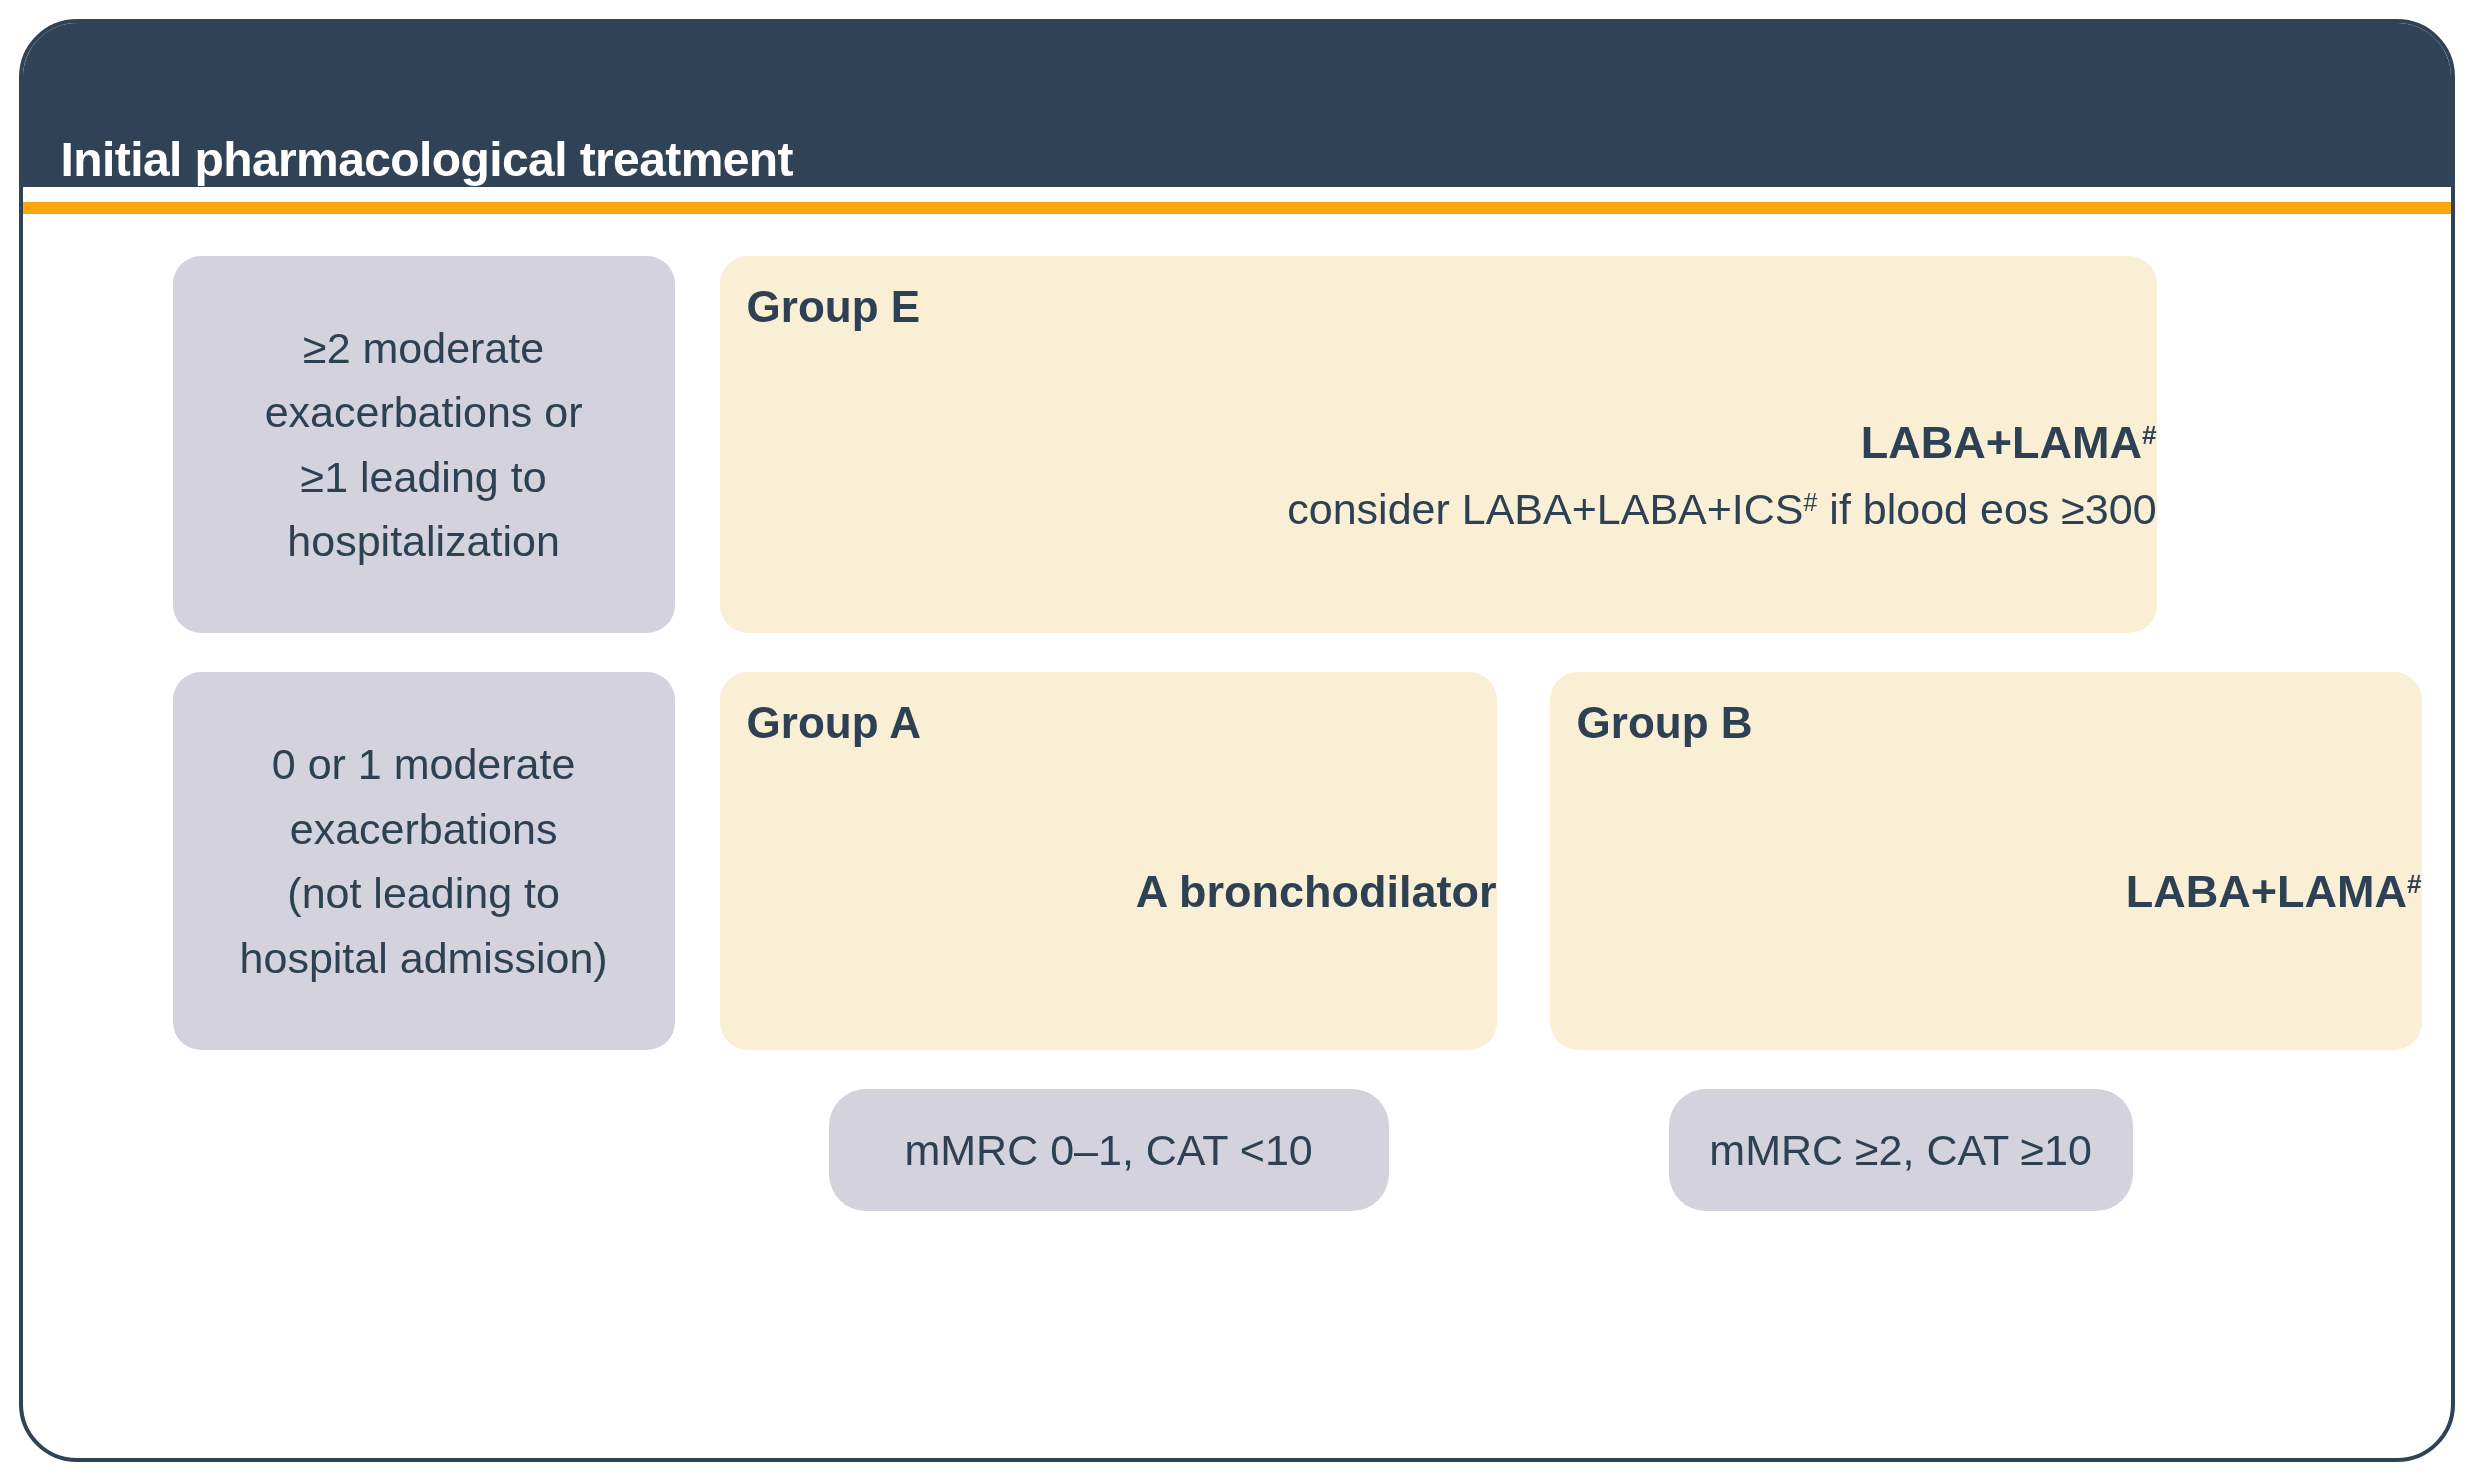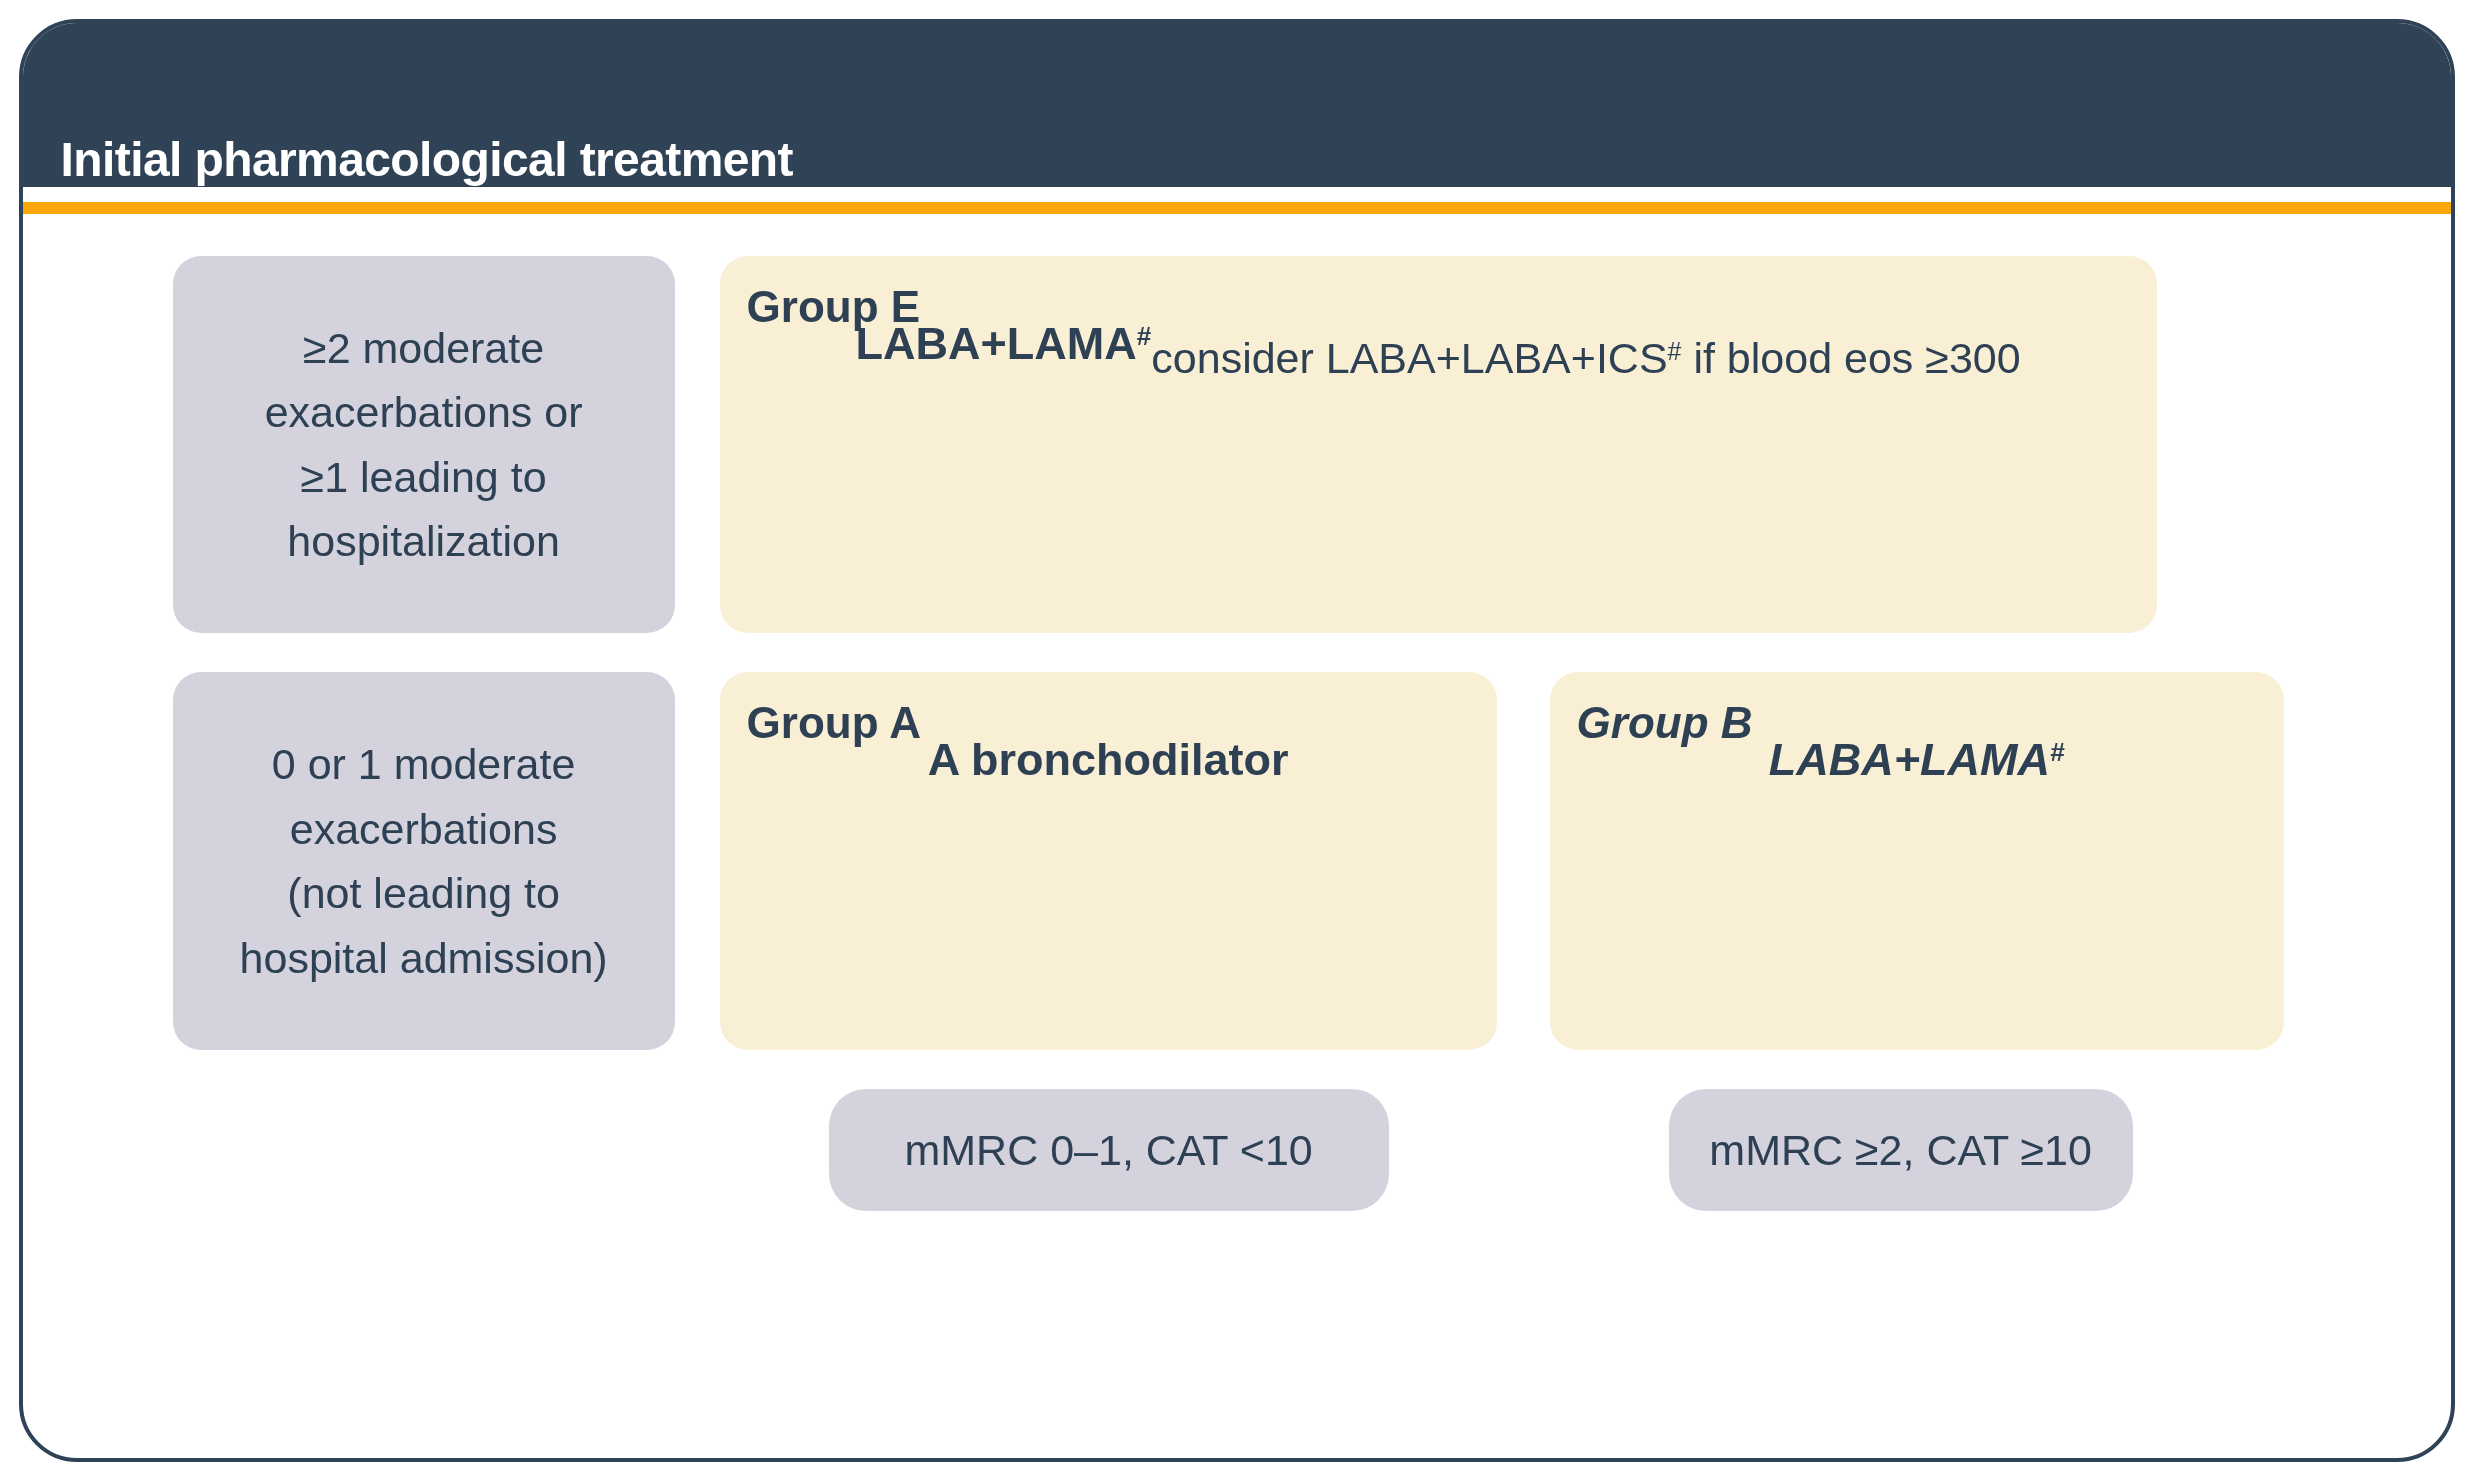--- a/index.html
+++ b/index.html
@@ -66,36 +66,36 @@
   }
 
   .group-box {
     position: relative;
     background: var(--group-bg);
     border-radius: 28px;
     flex-shrink: 0;
   }
   .group-e { width: 1437px; margin-left: 45px; }
   .group-a { width: 777px; margin-left: 45px; }
-  .group-b { width: 734px; margin-left: 53px; font-style: italic; }
+  .group-b { width: 872px; margin-left: 53px; }
 
   .group-label {
     position: absolute;
     top: 22px;
     left: 27px;
     font-size: 44px;
     font-weight: bold;
     line-height: 1.3;
   }
   .group-center {
     position: absolute;
     inset: 0;
     display: flex;
-    flex-direction: row;
-    align-items: flex-start;
+    flex-direction: column;
+    align-items: flex-end;
     justify-content: center;
     padding-top: 62px;
     text-align: center;
   }
   .treatment { font-size: 45px; font-weight: bold; }
   .note { font-size: 43px; margin-top: 16px; }
 
   .pill-row {
     margin-top: 39px;
     margin-left: 806px;

